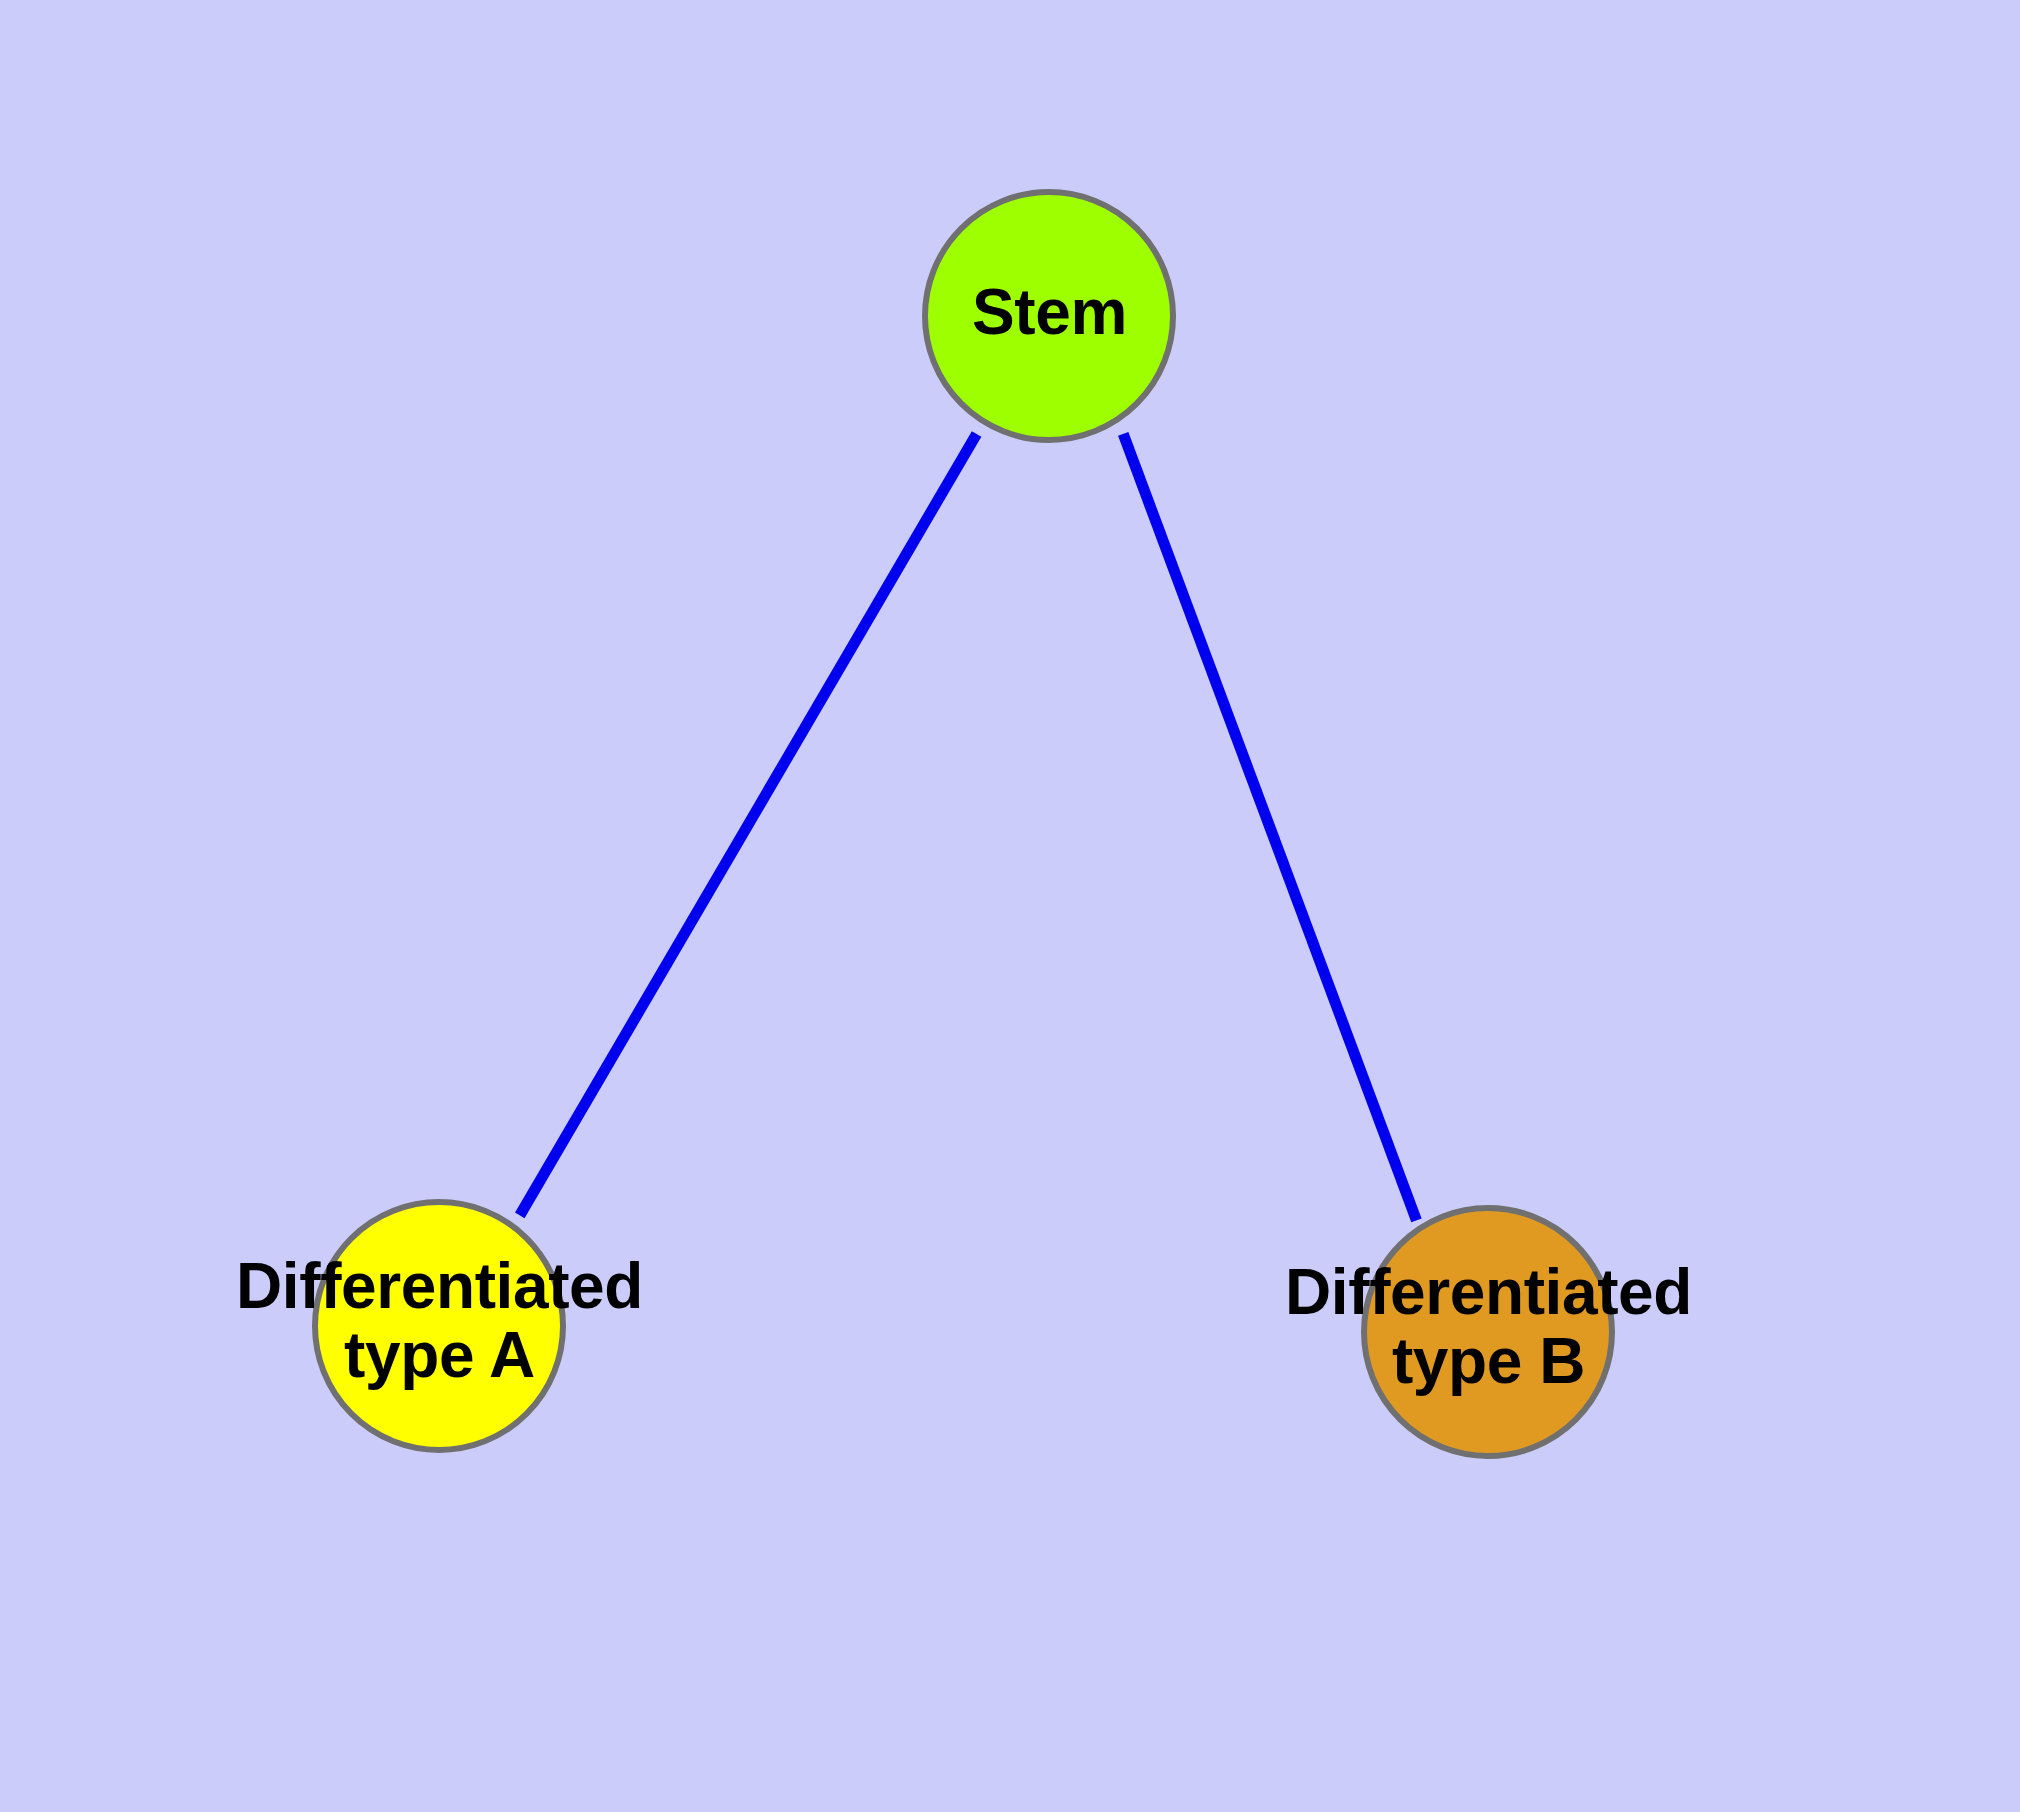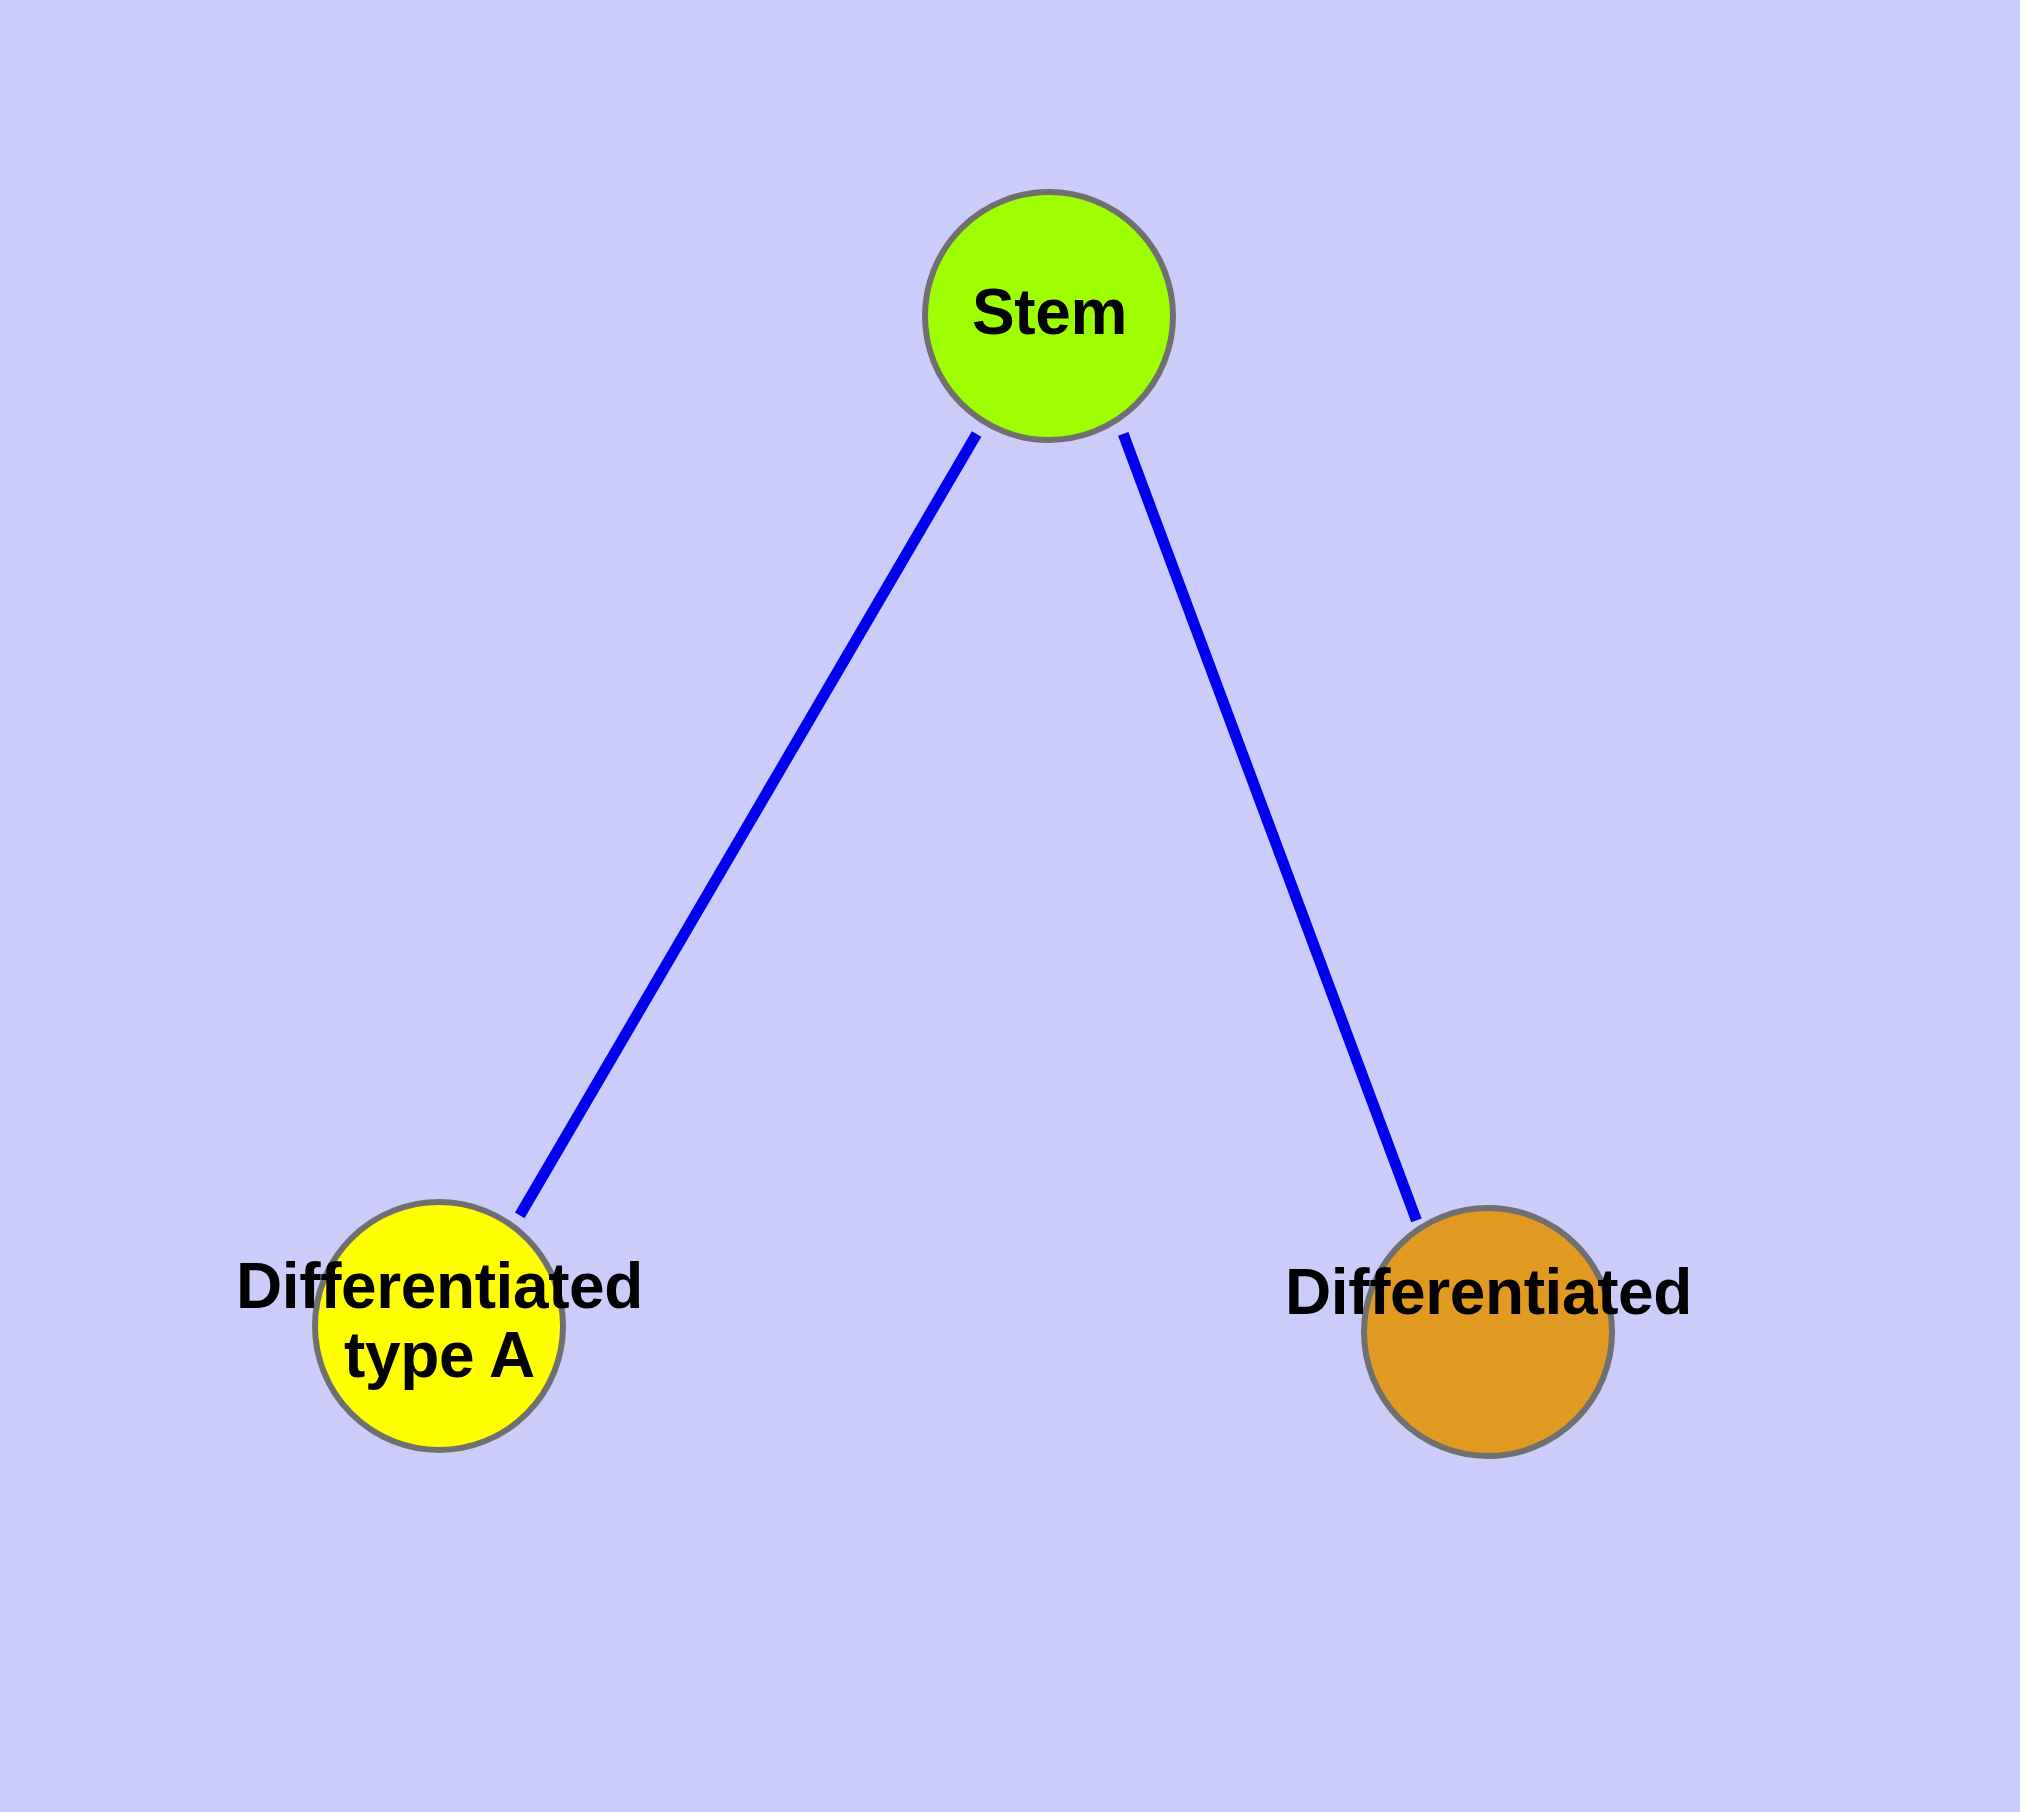--- a/index.html
+++ b/index.html
@@ -131,17 +131,18 @@
     <div class="node-label">
       <div>Differentiated</div>
       <div>type A</div>
     </div>
   </div>
 
   <div class="node" id="node-diff-b" style="left: 1361px; top: 1205px; width: 254px; height: 254px;">
     <div class="node-circle" style="width: 254px; height: 254px; background: rgb(224, 154, 34); border-color: rgb(112, 112, 112);"></div>
     <div class="node-label">
       <div>Differentiated</div>
+      <div>type B</div>
     </div>
   </div>
 
 </div>
 
 
 </body></html>

